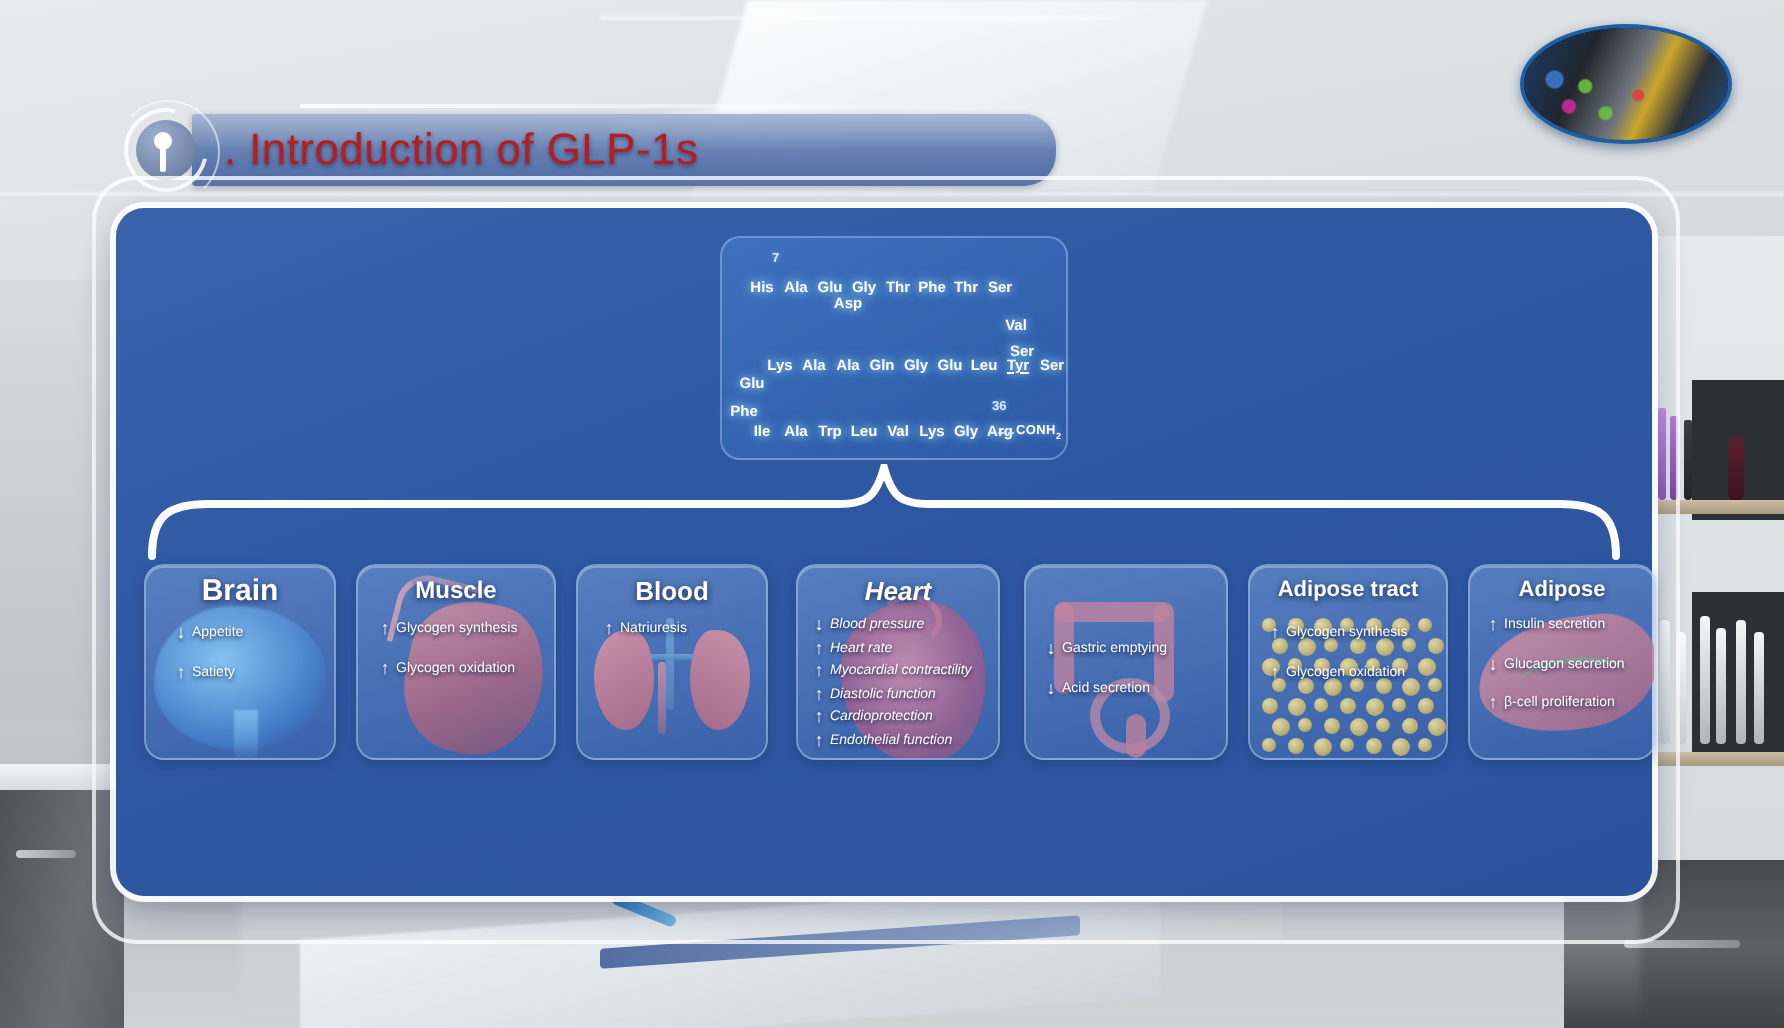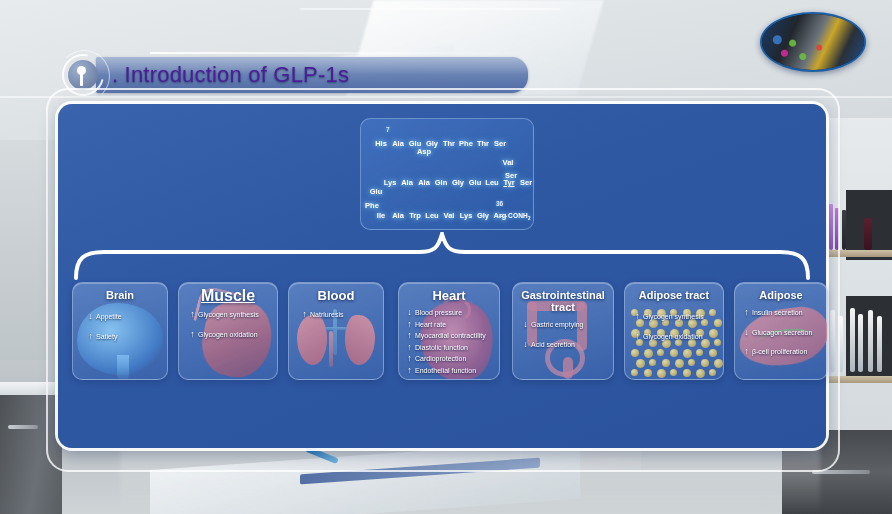--- a/index.html
+++ b/index.html
@@ -62,21 +62,21 @@
   .hdr{position:absolute;left:96px;top:57px;width:432px;height:36px;
     background:linear-gradient(180deg,rgba(121,146,190,.92),rgba(61,92,156,.9));
     border-radius:2px 16px 16px 2px;
     box-shadow:0 1px 3px rgba(20,40,80,.3);}
   .hdr-sheen{position:absolute;left:96px;top:57px;width:432px;height:17px;
     background:linear-gradient(180deg,rgba(255,255,255,.30),rgba(255,255,255,.02));
     border-radius:2px 16px 0 0;}
   .hdr-line{position:absolute;left:150px;top:52px;width:380px;height:2px;
     background:linear-gradient(90deg,rgba(255,255,255,.9),rgba(255,255,255,0));}
   .hdr-title{position:absolute;left:112px;top:60px;width:420px;height:30px;
-    color:#4c1d95;font-size:22px;line-height:30px;letter-spacing:.2px;
+    color:#b91c1c;font-size:22px;line-height:30px;letter-spacing:.2px;
     text-shadow:0 1px 2px rgba(10,30,70,.55);white-space:nowrap;}
 
   .hdr-icon{position:absolute;left:62px;top:54px;width:42px;height:42px;}
   .hdr-icon .ring{position:absolute;inset:0;border-radius:50%;
     border:2px solid rgba(255,255,255,.85);
     border-right-color:transparent;transform:rotate(-32deg);}
   .hdr-icon .disc{position:absolute;left:6px;top:6px;width:30px;height:30px;
     border-radius:50%;background:radial-gradient(circle at 35% 30%,#9fb1cf,#5d7097);}
   .hdr-icon .dot{position:absolute;left:15px;top:12px;width:9px;height:9px;
     border-radius:50%;background:#fff;}
@@ -306,51 +306,51 @@
   <svg class="bracket" viewBox="0 0 736 48" preserveAspectRatio="none">
     <path d="M2 46 C2 26, 10 20, 30 20 L345 20 C360 20, 364 16, 368 2
              C372 16, 376 20, 391 20 L706 20 C726 20, 734 26, 734 46" fill="none" stroke="#ffffff" stroke-width="4" stroke-linecap="round"></path>
   </svg>
 
   <div id="cards-layer">
       <div class="card" style="left: 72px; width: 94px; height: 96px;">
         <div class="card-art">
           <div class="brain-art"></div>
         </div>
-        <div class="card-title" style="font-size: 11px;">Brain</div>
+        <div class="card-title" style="font-size: 15px;">Brain</div>
         <div class="items" style="left: 14px; top: 28px; right: 4px;">
           <div class="item" style="margin-bottom: 8px;"><span class="arw">↓</span><span>Appetite</span></div>
           <div class="item" style="margin-bottom: 8px;"><span class="arw">↑</span><span>Satiety</span></div>
         </div>
       </div>
       <div class="card" style="left: 178px; width: 98px; height: 96px;">
         <div class="card-art">
           <div class="muscle-art"></div>
        <div class="muscle-tend"></div>
         </div>
-        <div class="card-title" style="font-size: 16px; text-decoration: underline;">Muscle</div>
+        <div class="card-title" style="font-size: 12px;">Muscle</div>
         <div class="items" style="left: 10px; top: 26px; right: 4px;">
           <div class="item" style="margin-bottom: 8px;"><span class="arw">↑</span><span>Glycogen synthesis</span></div>
           <div class="item" style="margin-bottom: 8px;"><span class="arw">↑</span><span>Glycogen oxidation</span></div>
         </div>
       </div>
       <div class="card" style="left: 288px; width: 94px; height: 96px;">
         <div class="card-art">
           <div class="kidney" style="left:8px;top:32px;"></div>
        <div class="kidney" style="left:56px;top:32px;transform:scaleX(-1);"></div>
        <div class="kid-vessel" style="left:44px;top:26px;width:4px;height:46px;"></div>
        <div class="kid-vessel" style="left:36px;top:44px;width:22px;height:3px;"></div>
        <div class="kid-ureter" style="left:40px;top:48px;height:36px;"></div>
         </div>
         <div class="card-title" style="font-size: 13px;">Blood</div>
         <div class="items" style="left: 12px; top: 26px; right: 4px;">
           <div class="item" style="margin-bottom: 8px;"><span class="arw">↑</span><span>Natriuresis</span></div>
         </div>
       </div>
-      <div class="card" style="left: 398px; width: 100px; height: 96px;">
+      <div class="card" style="left: 398px; width: 100px; height: 96px; font-style: italic;">
         <div class="card-art">
           <div class="heart-art"></div>
        <div class="heart-vess" style="left:40px;top:14px;width:26px;height:20px;border-bottom-color:transparent;border-left-color:transparent;"></div>
         </div>
         <div class="card-title" style="font-size: 13px;">Heart</div>
         <div class="items" style="left: 7px; top: 24px; right: 4px;">
           <div class="item"><span class="arw">↓</span><span>Blood pressure</span></div>
           <div class="item"><span class="arw">↑</span><span>Heart rate</span></div>
           <div class="item"><span class="arw">↑</span><span>Myocardial contractility</span></div>
           <div class="item"><span class="arw">↑</span><span>Diastolic function</span></div>
@@ -361,21 +361,20 @@
       <div class="card" style="left: 512px; width: 100px; height: 96px;">
         <div class="card-art">
           <div class="gi-art">
          <div class="gi-seg" style="left:4px;top:2px;width:58px;height:10px;"></div>
          <div class="gi-seg" style="left:4px;top:2px;width:10px;height:46px;"></div>
          <div class="gi-seg" style="left:54px;top:2px;width:10px;height:50px;"></div>
          <div class="gi-coil" style="left:22px;top:40px;width:30px;height:28px;"></div>
          <div class="gi-seg" style="left:40px;top:58px;width:10px;height:22px;border-radius:5px;"></div>
        </div>
         </div>
-        <div class="card-title" style="font-size: 11px; line-height: 12px; padding: 0px 4px;">Gastrointestinal tract</div>
         <div class="items" style="left: 9px; top: 36px; right: 4px;">
           <div class="item" style="margin-bottom: 8px;"><span class="arw">↓</span><span>Gastric emptying</span></div>
           <div class="item" style="margin-bottom: 8px;"><span class="arw">↓</span><span>Acid secretion</span></div>
         </div>
       </div>
       <div class="card" style="left: 624px; width: 98px; height: 96px;">
         <div class="card-art">
           <div class="adipose" style="left:6px;top:26px;width:7px;height:7px;"></div>
           <div class="adipose" style="left:19px;top:26px;width:8px;height:8px;"></div>
           <div class="adipose" style="left:32px;top:26px;width:9px;height:9px;"></div>

